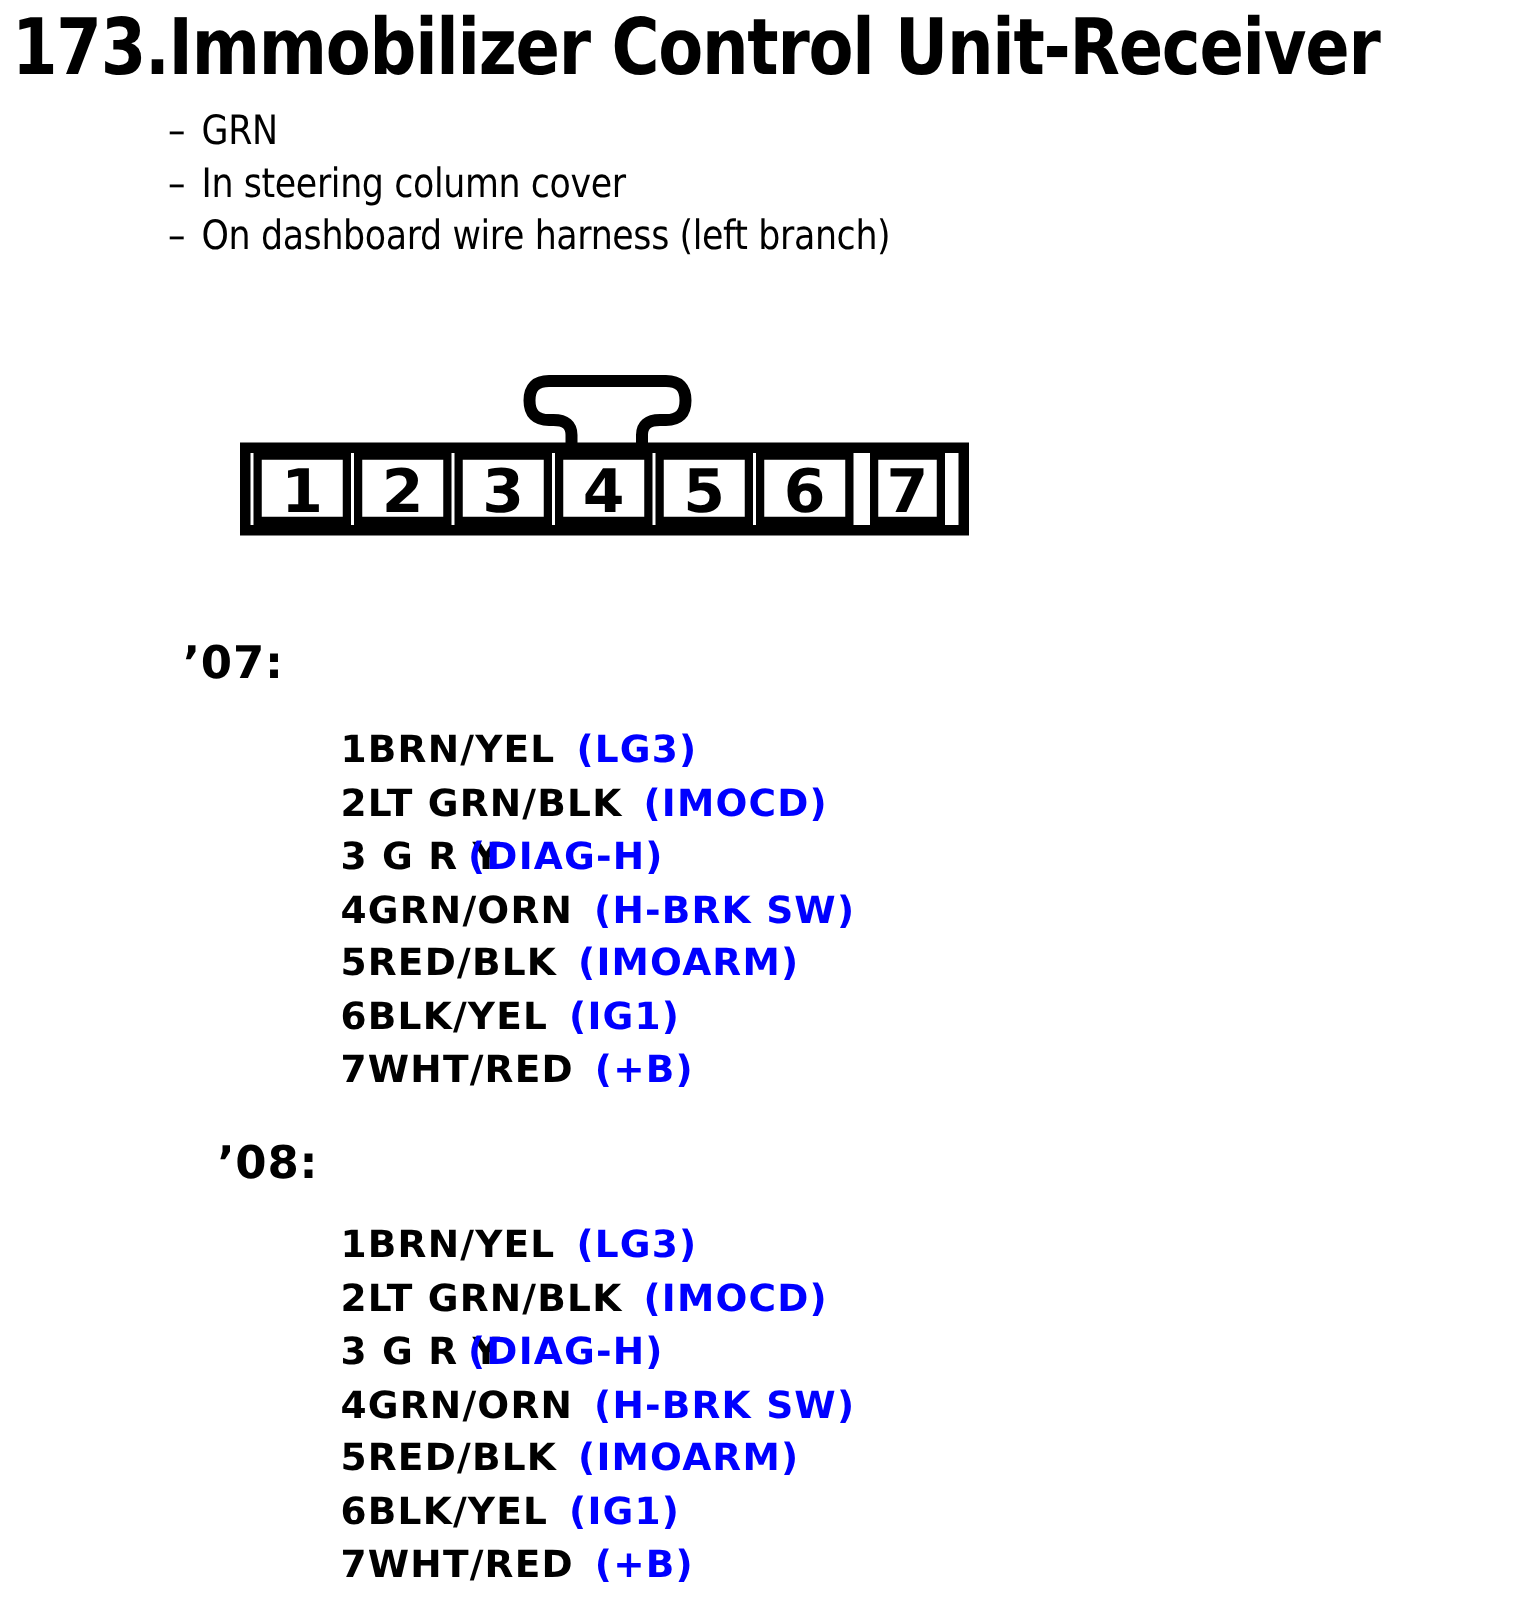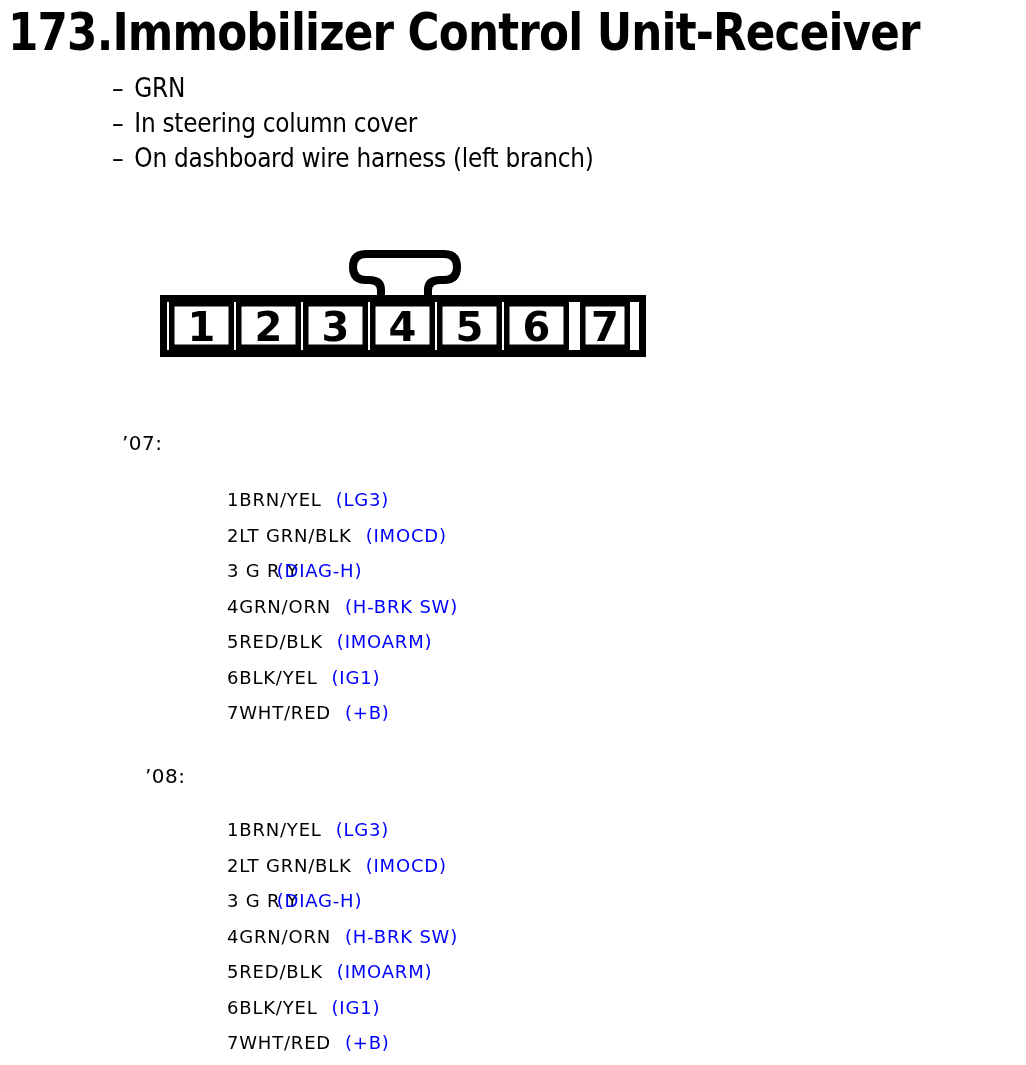--- a/index.html
+++ b/index.html
@@ -23,26 +23,26 @@
   .bullet-line{display:block;}
   .bullet-dash{display:inline-block;min-width:26px;}
   
   .connector-svg{left:150px;top:240px;}
   .connector-svg text{
     font-family:"DejaVu Sans","Liberation Sans",sans-serif;
     font-weight:bold;font-size:40px;
   }
   
   .year-header{
-    left:122px;margin:0;font-size:20px;font-weight:normal;line-height:38px;
+    left:122px;margin:0;font-size:30px;font-weight:bold;line-height:38px;
     letter-spacing:0.5px;white-space:nowrap;
   }
   .year-header.y07{top:424px;}
   .year-header.y08{top:757px;margin-left:23px;}
-  .pin-list{left:227px;font-size:18px;line-height:35.5px;letter-spacing:0.8px;white-space:nowrap;}
+  .pin-list{left:227px;font-size:25px;line-height:35.5px;letter-spacing:0.8px;white-space:nowrap;font-weight:bold;}
   .pin-list.y07{top:482px;}
   .pin-list.y08{top:812px;}
   .pin-row{display:block;}
   .signal{color:var(--signal-blue,#0000ff);margin-left:14px;}
   .signal.overlap{margin-left:-22px;}
 </style>
 </head>
 <body style="--signal-blue: #0000ff;">
 
 <main>

